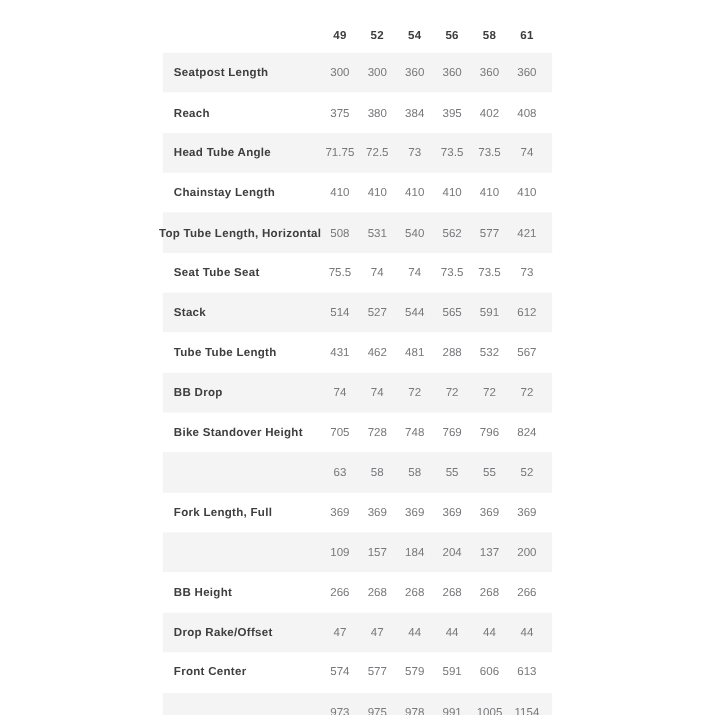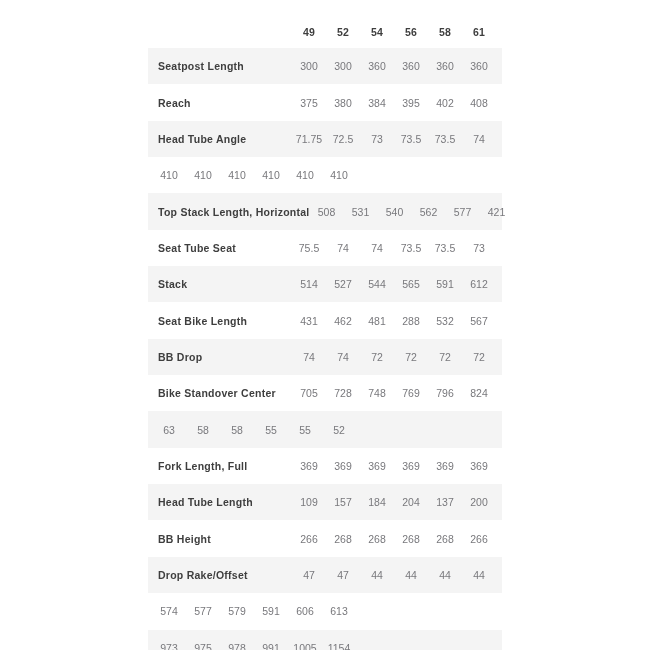--- a/index.html
+++ b/index.html
@@ -32,20 +32,21 @@
   }
   .data-row {
     display: flex;
     align-items: center;
     height: 36.35px;
     box-sizing: border-box;
     padding-right: 6px;
   }
   .data-row.striped {
     background: var(--stripe-color, #f4f4f4);
+    justify-content: flex-end;
   }
   .label-cell {
     flex: 1 1 auto;
     padding-left: 10px;
     font-size: 10.5px;
     font-weight: 700;
     letter-spacing: 0.25px;
     color: var(--label-color, #3e3e3e);
     white-space: nowrap;
   }
@@ -104,29 +105,30 @@
       <div class="data-row striped">
         <div class="label-cell">Head Tube Angle</div>
         <div class="val-cell">71.75</div>
         <div class="val-cell">72.5</div>
         <div class="val-cell">73</div>
         <div class="val-cell">73.5</div>
         <div class="val-cell">73.5</div>
         <div class="val-cell">74</div>
       </div>
       <div class="data-row">
-        <div class="val-cell">410</div>
-        <div class="val-cell">410</div>
-        <div class="val-cell">410</div>
-        <div class="val-cell">410</div>
-        <div class="val-cell">410</div>
-        <div class="val-cell">410</div>
-      </div>
-      <div class="data-row striped">
-        <div class="label-cell">Top Stack Length, Horizontal</div>
+        <div class="label-cell">Chainstay Length</div>
+        <div class="val-cell">410</div>
+        <div class="val-cell">410</div>
+        <div class="val-cell">410</div>
+        <div class="val-cell">410</div>
+        <div class="val-cell">410</div>
+        <div class="val-cell">410</div>
+      </div>
+      <div class="data-row striped">
+        <div class="label-cell">Top Tube Length, Horizontal</div>
         <div class="val-cell">508</div>
         <div class="val-cell">531</div>
         <div class="val-cell">540</div>
         <div class="val-cell">562</div>
         <div class="val-cell">577</div>
         <div class="val-cell">421</div>
       </div>
       <div class="data-row">
         <div class="label-cell">Seat Tube Seat</div>
         <div class="val-cell">75.5</div>
@@ -139,39 +141,39 @@
       <div class="data-row striped">
         <div class="label-cell">Stack</div>
         <div class="val-cell">514</div>
         <div class="val-cell">527</div>
         <div class="val-cell">544</div>
         <div class="val-cell">565</div>
         <div class="val-cell">591</div>
         <div class="val-cell">612</div>
       </div>
       <div class="data-row">
-        <div class="label-cell">Seat Bike Length</div>
+        <div class="label-cell">Tube Tube Length</div>
         <div class="val-cell">431</div>
         <div class="val-cell">462</div>
         <div class="val-cell">481</div>
         <div class="val-cell">288</div>
         <div class="val-cell">532</div>
         <div class="val-cell">567</div>
       </div>
       <div class="data-row striped">
         <div class="label-cell">BB Drop</div>
         <div class="val-cell">74</div>
         <div class="val-cell">74</div>
         <div class="val-cell">72</div>
         <div class="val-cell">72</div>
         <div class="val-cell">72</div>
         <div class="val-cell">72</div>
       </div>
       <div class="data-row">
-        <div class="label-cell">Bike Standover Center</div>
+        <div class="label-cell">Bike Standover Height</div>
         <div class="val-cell">705</div>
         <div class="val-cell">728</div>
         <div class="val-cell">748</div>
         <div class="val-cell">769</div>
         <div class="val-cell">796</div>
         <div class="val-cell">824</div>
       </div>
       <div class="data-row striped">
         <div class="val-cell">63</div>
         <div class="val-cell">58</div>
@@ -183,21 +185,20 @@
       <div class="data-row">
         <div class="label-cell">Fork Length, Full</div>
         <div class="val-cell">369</div>
         <div class="val-cell">369</div>
         <div class="val-cell">369</div>
         <div class="val-cell">369</div>
         <div class="val-cell">369</div>
         <div class="val-cell">369</div>
       </div>
       <div class="data-row striped">
-        <div class="label-cell">Head Tube Length</div>
         <div class="val-cell">109</div>
         <div class="val-cell">157</div>
         <div class="val-cell">184</div>
         <div class="val-cell">204</div>
         <div class="val-cell">137</div>
         <div class="val-cell">200</div>
       </div>
       <div class="data-row">
         <div class="label-cell">BB Height</div>
         <div class="val-cell">266</div>
@@ -210,20 +211,21 @@
       <div class="data-row striped">
         <div class="label-cell">Drop Rake/Offset</div>
         <div class="val-cell">47</div>
         <div class="val-cell">47</div>
         <div class="val-cell">44</div>
         <div class="val-cell">44</div>
         <div class="val-cell">44</div>
         <div class="val-cell">44</div>
       </div>
       <div class="data-row">
+        <div class="label-cell">Front Center</div>
         <div class="val-cell">574</div>
         <div class="val-cell">577</div>
         <div class="val-cell">579</div>
         <div class="val-cell">591</div>
         <div class="val-cell">606</div>
         <div class="val-cell">613</div>
       </div>
       <div class="data-row striped">
         <div class="val-cell">973</div>
         <div class="val-cell">975</div>

